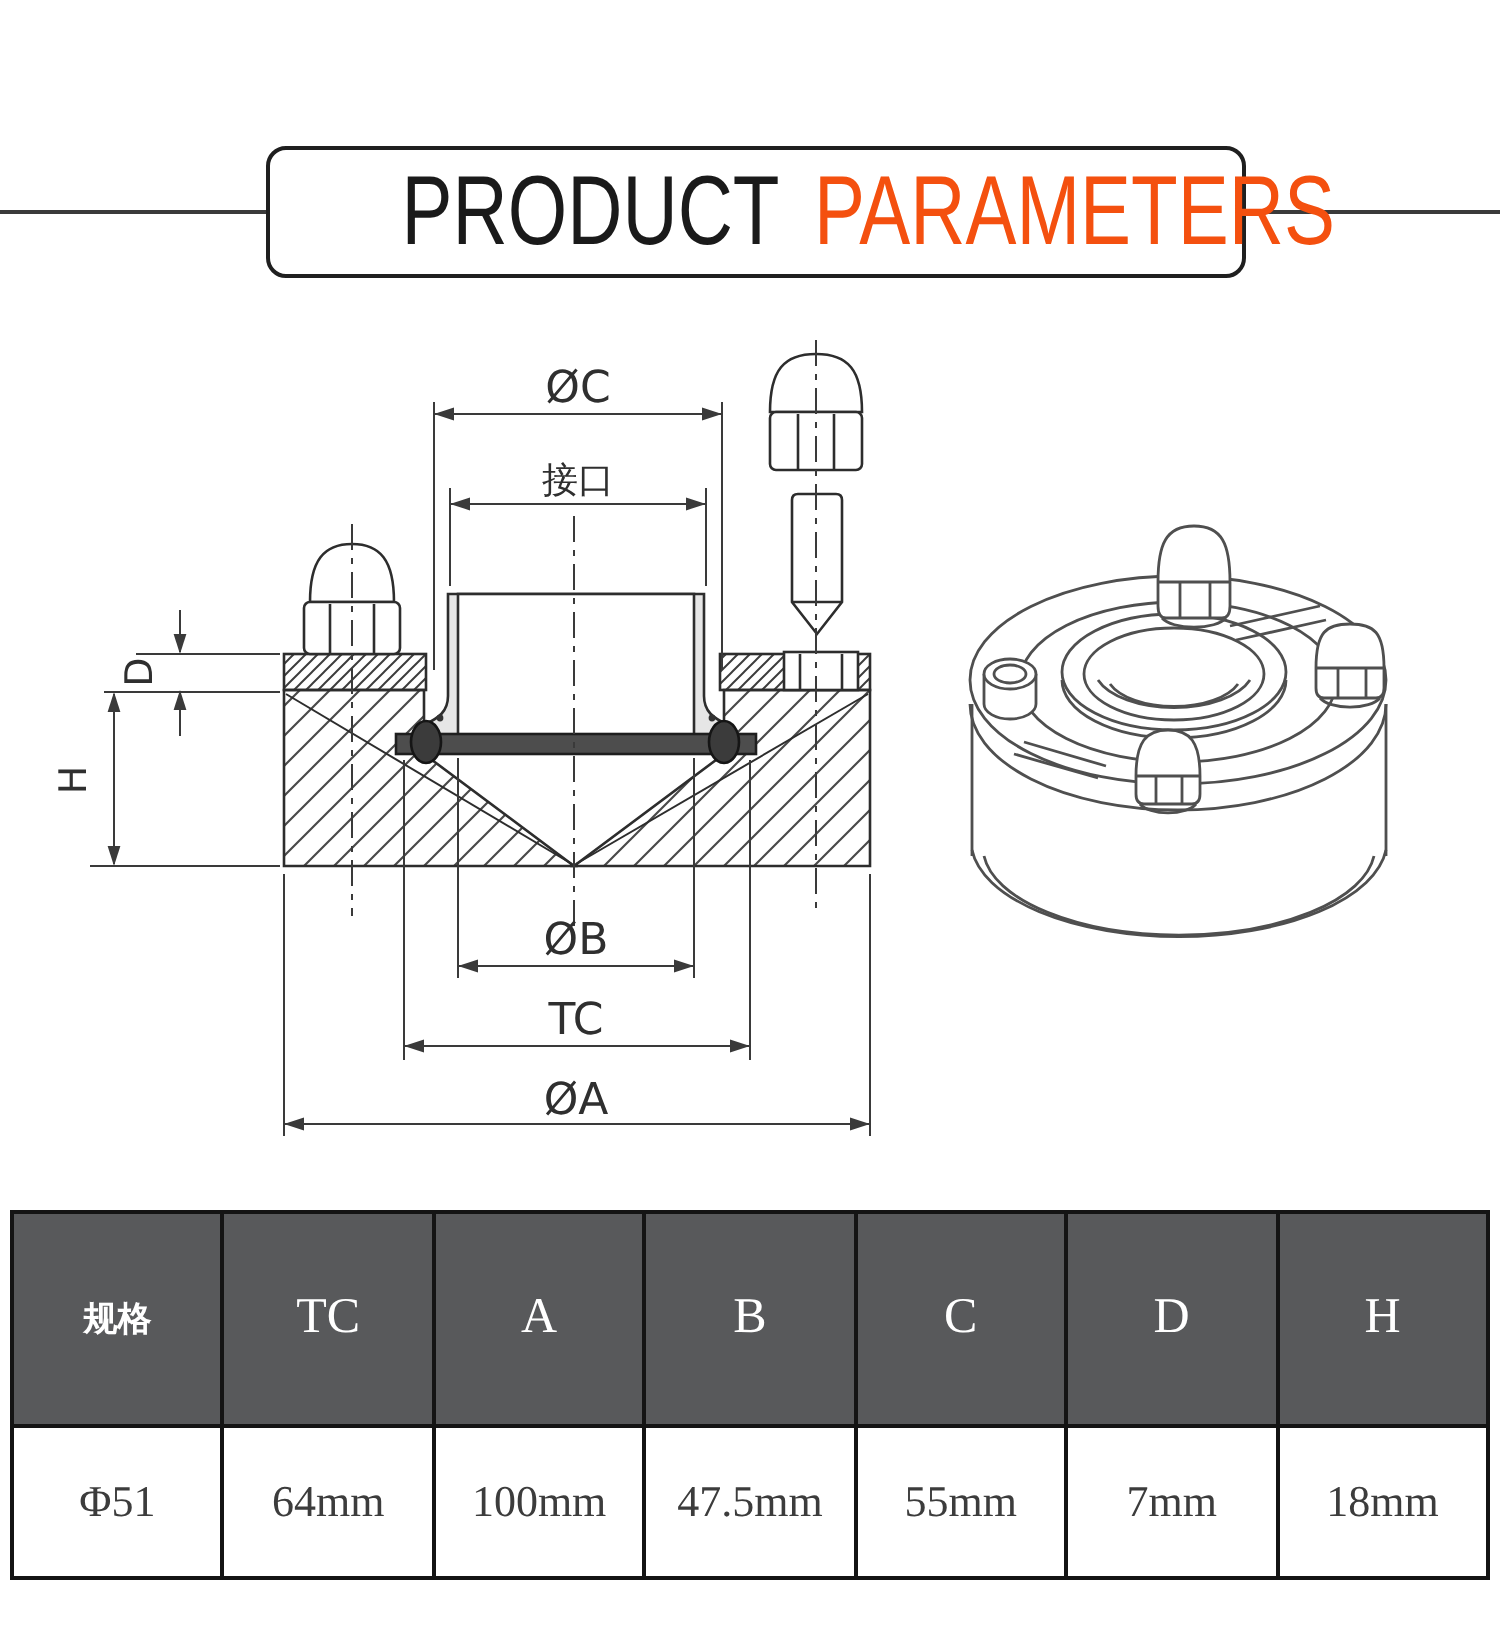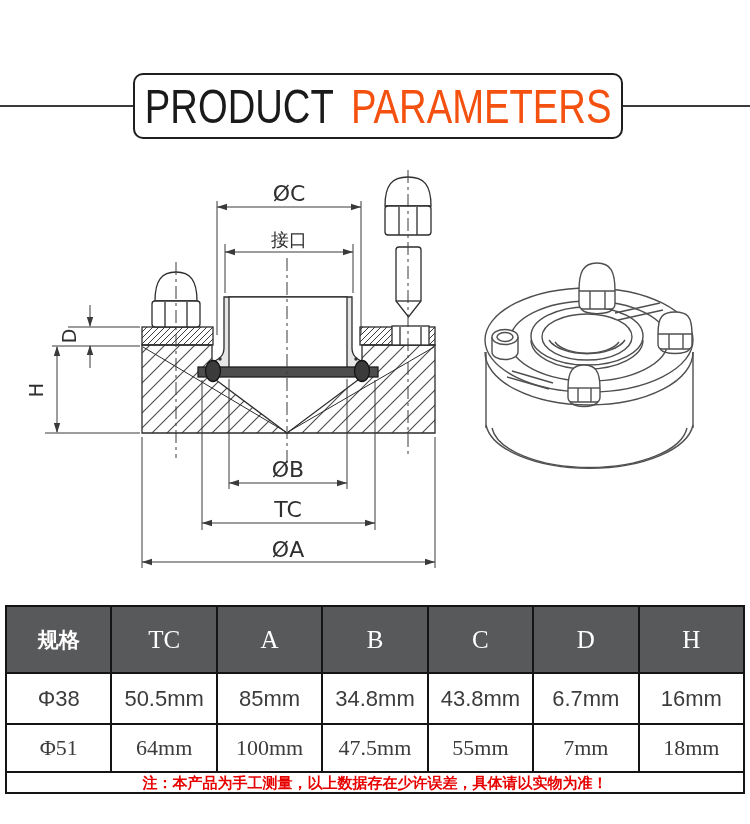--- a/index.html
+++ b/index.html
@@ -3,32 +3,32 @@
 <meta charset="utf-8">
 <style>
   html,body{margin:0;padding:0;background:#fff;}
   .page{position:relative;width:750px;height:824px;background:#fff;overflow:hidden;
         font-family:"Liberation Sans",sans-serif;}
   .hline{position:absolute;top:105px;height:2px;background:#3a3a3a;}
   .hline.left{left:0;width:133px;}
   .hline.right{left:623px;width:127px;}
   .title-box{position:absolute;left:133px;top:73px;width:486px;height:62px;
              border:2px solid #1f1f1f;border-radius:10px;background:#fff;
-             display:flex;align-items:center;justify-content:center;}
+             display:flex;align-items:center;justify-content:flex-start;}
   .title-inner{display:flex;gap:22px;transform:scaleX(0.78);transform-origin:center;}
   .title-inner span{font-size:49px;font-weight:normal;white-space:nowrap;}
   .t-black{color:#1a1a1a;}
   .t-orange{color:#f4500f;}
   svg.diagram{position:absolute;left:0;top:0;}
   table.params{position:absolute;left:5px;top:605px;width:740px;height:185px;
                border-collapse:collapse;table-layout:fixed;text-align:center;}
   table.params td,table.params th{border:2px solid #141414;padding:0;}
   tr.hdr{background:#58595b;color:#fff;height:67px;font-family:"Liberation Serif",serif;}
   tr.hdr th{font-weight:normal;font-size:25px;}
-  tr.hdr th:first-child{font-family:"Liberation Sans",sans-serif;font-size:21px;font-weight:bold;}
+  tr.hdr th:first-child{font-family:"Liberation Sans",sans-serif;font-size:17px;font-weight:bold;}
   tr.r1{height:51px;}
   tr.r2{height:48px;font-family:Liberation Serif, serif;}
   tr.data{font-size:22px;color:#3c3c3c;}
   tr.note{height:19px;}
   tr.note td{color:#e60000;font-size:15px;font-weight:bold;line-height:19px;}
 </style>
 </head>
 <body>
 
 <div class="page">
@@ -185,37 +185,25 @@
     <tbody>
         <tr class="hdr">
       <th>规格</th>
       <th>TC</th>
       <th>A</th>
       <th>B</th>
       <th>C</th>
       <th>D</th>
       <th>H</th>
     </tr>
-    <tr class="data r1">
-      <td>Φ38</td>
-      <td>50.5mm</td>
-      <td>85mm</td>
-      <td>34.8mm</td>
-      <td>43.8mm</td>
-      <td>6.7mm</td>
-      <td>16mm</td>
-    </tr>
     <tr class="data r2">
       <td>Φ51</td>
       <td>64mm</td>
       <td>100mm</td>
       <td>47.5mm</td>
       <td>55mm</td>
       <td>7mm</td>
       <td>18mm</td>
     </tr>
-    <tr class="note">
-      <td colspan="7">注：本产品为手工测量，以上数据存在少许误差，具体请以实物为准！</td>
-    </tr>
   </tbody>
     </table>
 
 </div>
 
 </body></html>

